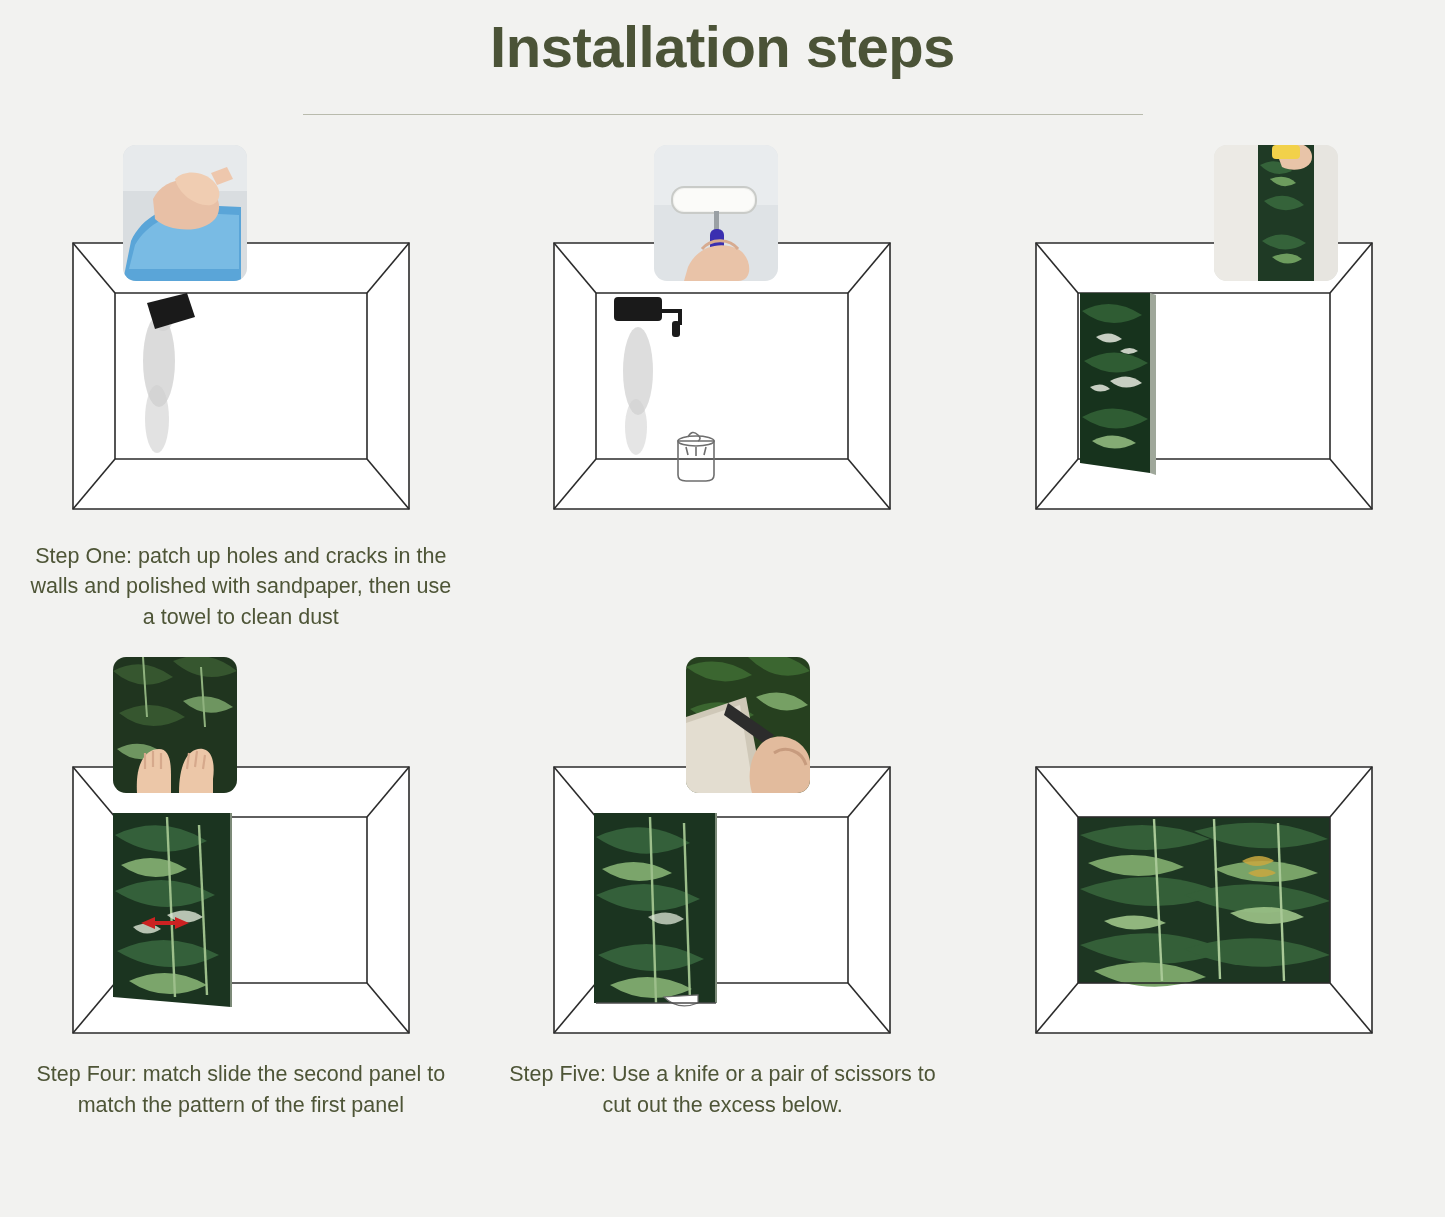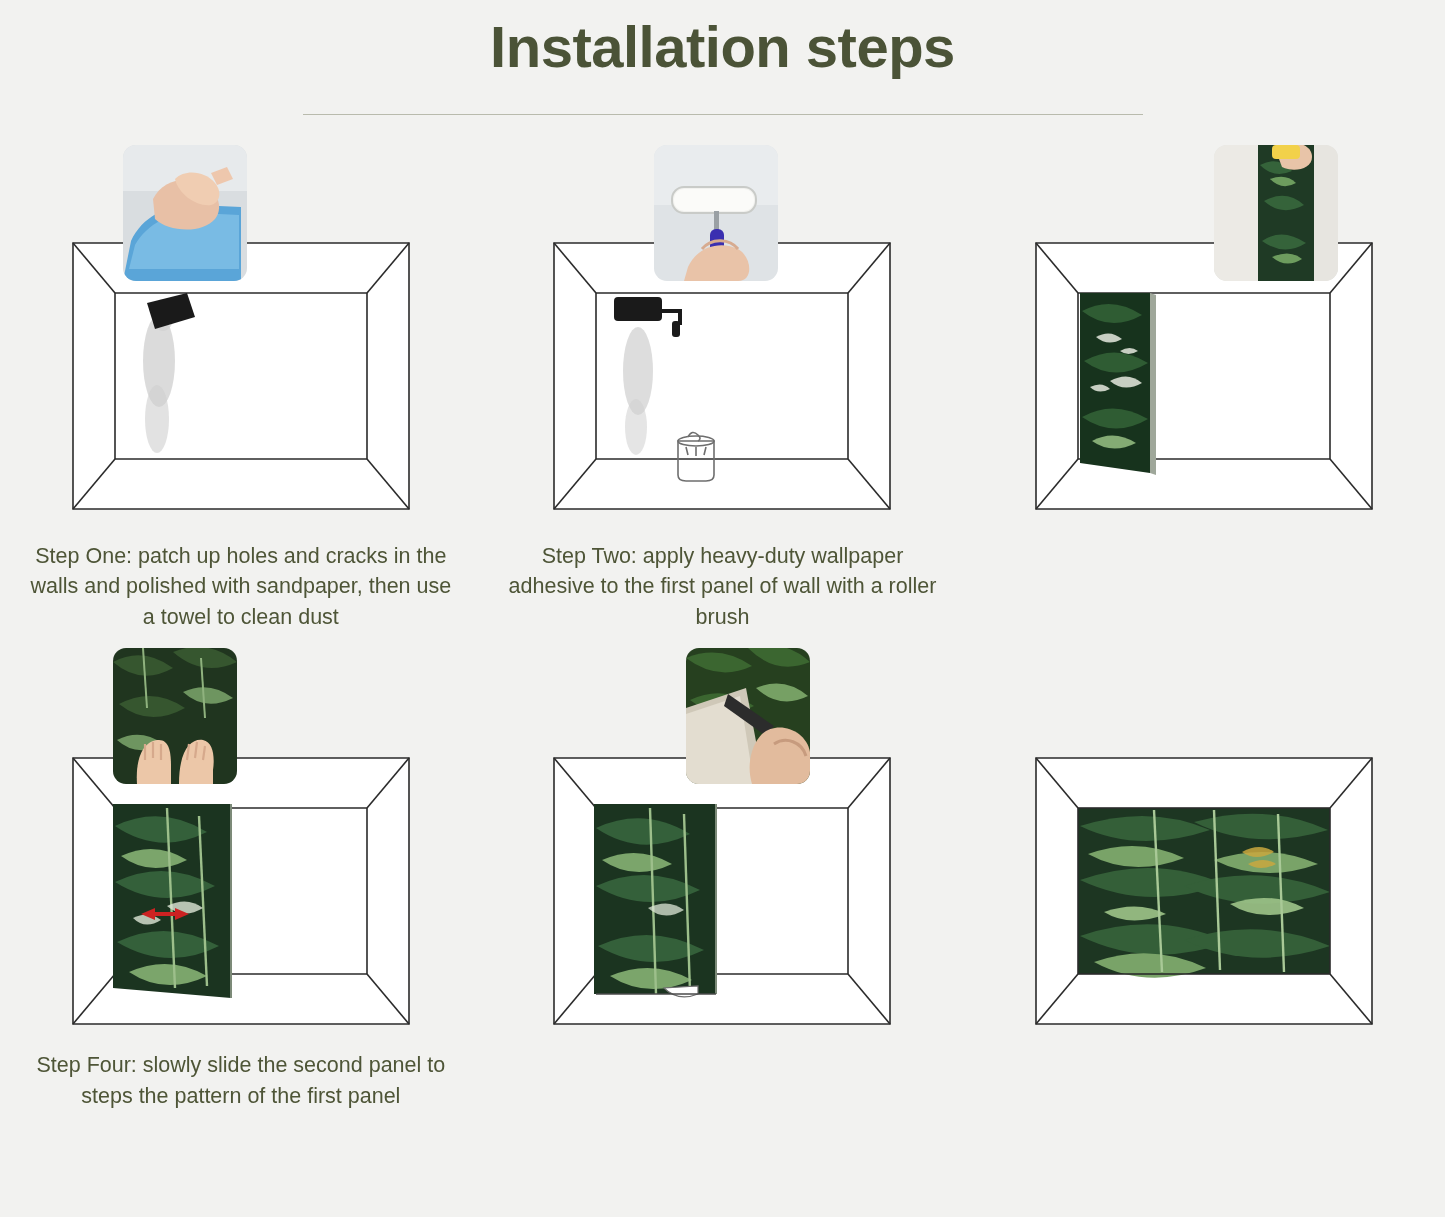--- a/index.html
+++ b/index.html
@@ -37,21 +37,21 @@
     background: #b9bbad;
     margin: 33px auto 0 auto;
   }
 
   .grid {
     position: relative;
     margin-top: 30px;
     display: grid;
     grid-template-columns: repeat(3, 1fr);
     grid-template-rows: auto auto;
-    row-gap: 16px;
+    row-gap: 25px;
   }
 
   .step {
     position: relative;
     padding: 0 18px;
     box-sizing: border-box;
   }
 
   .stage {
     position: relative;
@@ -178,21 +178,20 @@
             <g stroke="#6e6e6e" stroke-width="1.6" fill="none">
               <path d="M126 200 L 126 234 Q 126 240 134 240 L 154 240 Q 162 240 162 234 L 162 200 Z"></path>
               <ellipse cx="144" cy="200" rx="18" ry="5"></ellipse>
               <path d="M136 196 q 4 -8 10 -2 q 4 4 0 6"></path>
               <path d="M134 206 l 2 8 M144 206 l 0 9 M154 206 l -2 8"></path>
             </g>
           </svg>
         </div>
 
       </div>
-      <div class="caption">Step Two: apply heavy-duty wallpaper adhesive to the first panel of wall with a roller brush</div>
     </div>
 
     <div class="step">
       <div class="stage">
 
         <div class="thumb thumb-pos-c">
           <svg viewBox="0 0 124 136" preserveAspectRatio="none">
             <rect width="124" height="136" fill="#e3e3df"></rect>
             <rect x="0" y="0" width="44" height="136" fill="#eceae5"></rect>
             <rect x="44" y="0" width="56" height="136" fill="#1f3a25"></rect>
@@ -301,21 +300,21 @@
               <g fill="#cc2222">
                 <path d="M70 158 l 14 -6 l 0 4 l 10 0 l 0 4 l -10 0 l 0 4 Z"></path>
                 <path d="M118 158 l -14 -6 l 0 4 l -10 0 l 0 4 l 10 0 l 0 4 Z"></path>
               </g>
               <line x1="160" y1="48" x2="160" y2="242" stroke="#7c8a78" stroke-width="2"></line>
             </g>
           </svg>
         </div>
 
       </div>
-      <div class="caption">Step Four: slowly slide the second panel to steps the pattern of the first panel</div>
+      <div class="caption">Step Four: match slide the second panel to match the pattern of the first panel</div>
     </div>
 
     <div class="step row2">
       <div class="stage">
 
         <div class="thumb thumb-pos-e">
           <svg viewBox="0 0 124 136" preserveAspectRatio="none">
             <rect width="124" height="136" fill="#26401f"></rect>
             <g fill="#3b6630">
               <path d="M0 10 q 34 -14 66 8 q -34 16 -66 -8 Z"></path>
@@ -360,20 +359,21 @@
                 <path d="M96 152 q 20 -10 36 2 q -20 12 -36 -2 Z"></path>
               </g>
               <path d="M112 232 q 14 14 34 6 l 0 -8 Z" fill="#ffffff" stroke="#6d6d6d" stroke-width="1.2"></path>
               <line x1="164" y1="48" x2="164" y2="238" stroke="#7c8a78" stroke-width="2"></line>
               <line x1="44" y1="238" x2="164" y2="238" stroke="#4a4a4a" stroke-width="1.4"></line>
             </g>
           </svg>
         </div>
 
       </div>
+      <div class="caption">Step Five: Use a knife or a pair of scissors to cut out the excess below.</div>
     </div>
 
     <div class="step row2">
       <div class="stage">
 
         <div class="room">
           <svg viewBox="0 0 340 270">
             <polygon points="2,2 338,2 338,268 2,268" fill="#ffffff" stroke="#2b2b2b" stroke-width="1.6"></polygon>
             <line x1="2" y1="2" x2="44" y2="52" stroke="#2b2b2b" stroke-width="1.6"></line>
             <line x1="338" y1="2" x2="296" y2="52" stroke="#2b2b2b" stroke-width="1.6"></line>

